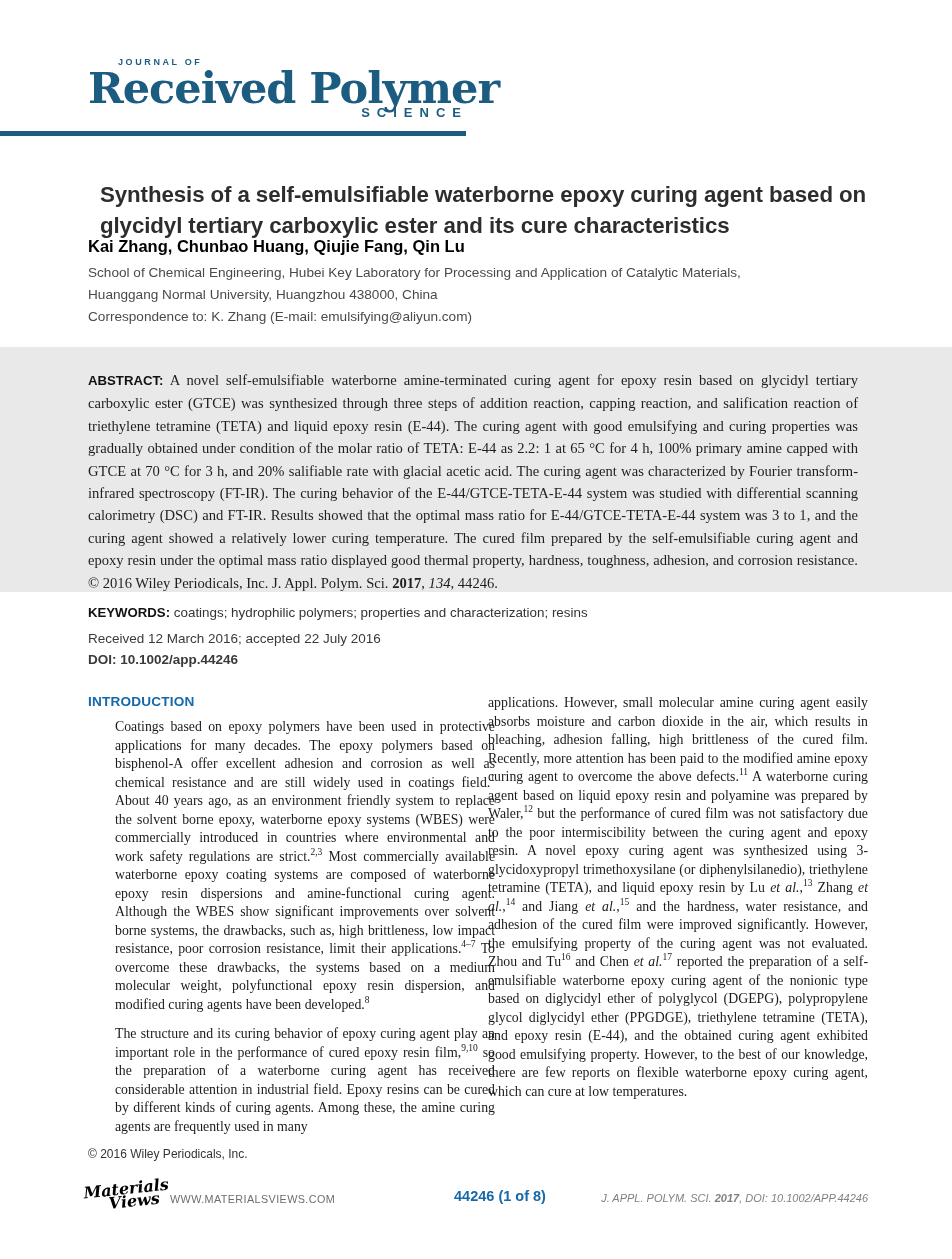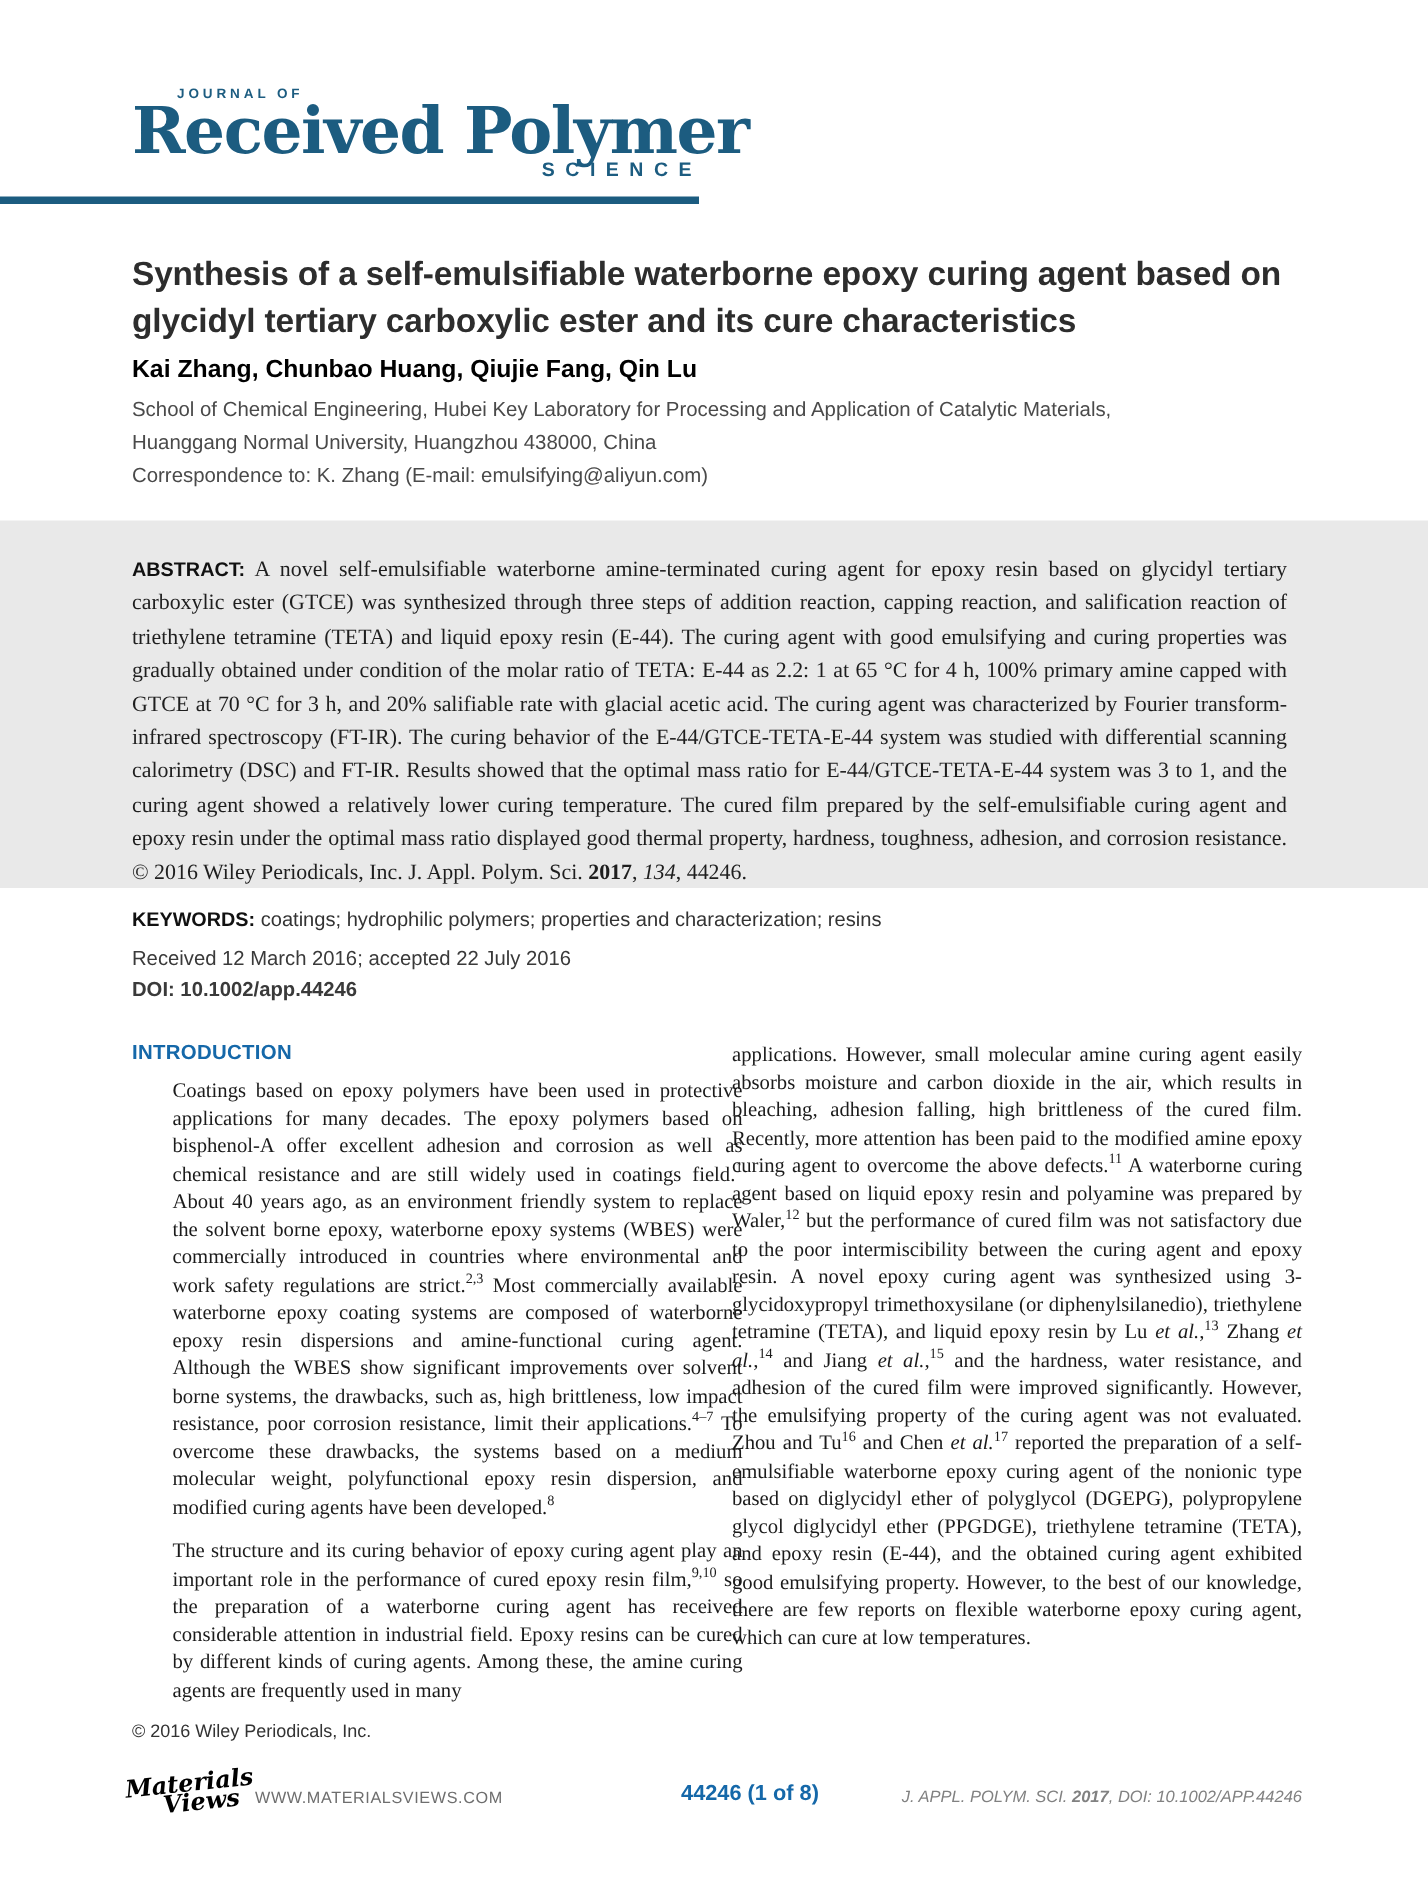--- a/index.html
+++ b/index.html
@@ -76,21 +76,21 @@
 
 <div class="page">
 
   <div class="logo">
     <div class="journal-of">JOURNAL OF</div>
     <div class="applied-polymer">Received Polymer</div>
     <div class="science">SCIENCE</div>
   </div>
   <div class="logo-rule"></div>
 
-  <h1 class="title" style="margin:0;">Synthesis of a self-emulsifiable waterborne epoxy curing agent based on glycidyl tertiary carboxylic ester and its cure characteristics</h1>
+  <h1 class="title" style="margin:12px;">Synthesis of a self-emulsifiable waterborne epoxy curing agent based on glycidyl tertiary carboxylic ester and its cure characteristics</h1>
   <div class="authors">Kai Zhang, Chunbao Huang, Qiujie Fang, Qin Lu</div>
   <div class="affiliations">
     <div>School of Chemical Engineering, Hubei Key Laboratory for Processing and Application of Catalytic Materials,</div>
     <div>Huanggang Normal University, Huangzhou 438000, China</div>
     <div>Correspondence to: K. Zhang (E-mail: emulsifying@aliyun.com)</div>
   </div>
 
   <section class="abstract-box">
     <p class="abstract-text" style="margin:0;"><span class="inline-label">ABSTRACT:</span>
       <span>A novel self-emulsifiable waterborne amine-terminated curing agent for epoxy resin based on glycidyl tertiary carboxylic ester (GTCE) was synthesized through three steps of addition reaction, capping reaction, and salification reaction of triethylene tetramine (TETA) and liquid epoxy resin (E-44). The curing agent with good emulsifying and curing properties was gradually obtained under condition of the molar ratio of TETA: E-44 as 2.2: 1 at 65 °C for 4 h, 100% primary amine capped with GTCE at 70 °C for 3 h, and 20% salifiable rate with glacial acetic acid. The curing agent was characterized by Fourier transform-infrared spectroscopy (FT-IR). The curing behavior of the E-44/GTCE-TETA-E-44 system was studied with differential scanning calorimetry (DSC) and FT-IR. Results showed that the optimal mass ratio for E-44/GTCE-TETA-E-44 system was 3 to 1, and the curing agent showed a relatively lower curing temperature. The cured film prepared by the self-emulsifiable curing agent and epoxy resin under the optimal mass ratio displayed good thermal property, hardness, toughness, adhesion, and corrosion resistance. © 2016 Wiley Periodicals, Inc. J. Appl. Polym. Sci. <b>2017</b>, <i>134</i>, 44246.</span></p>

